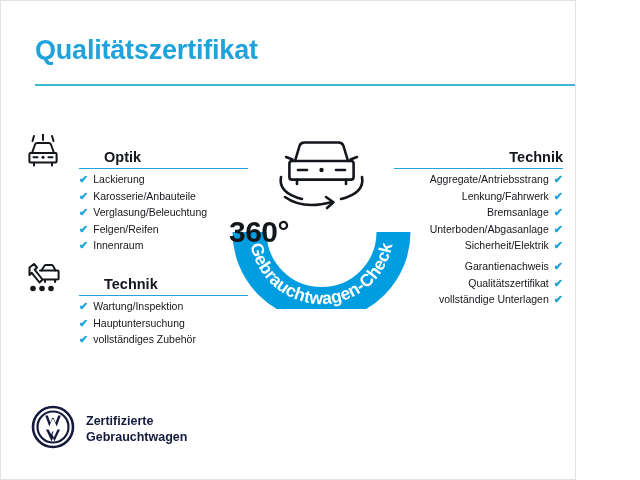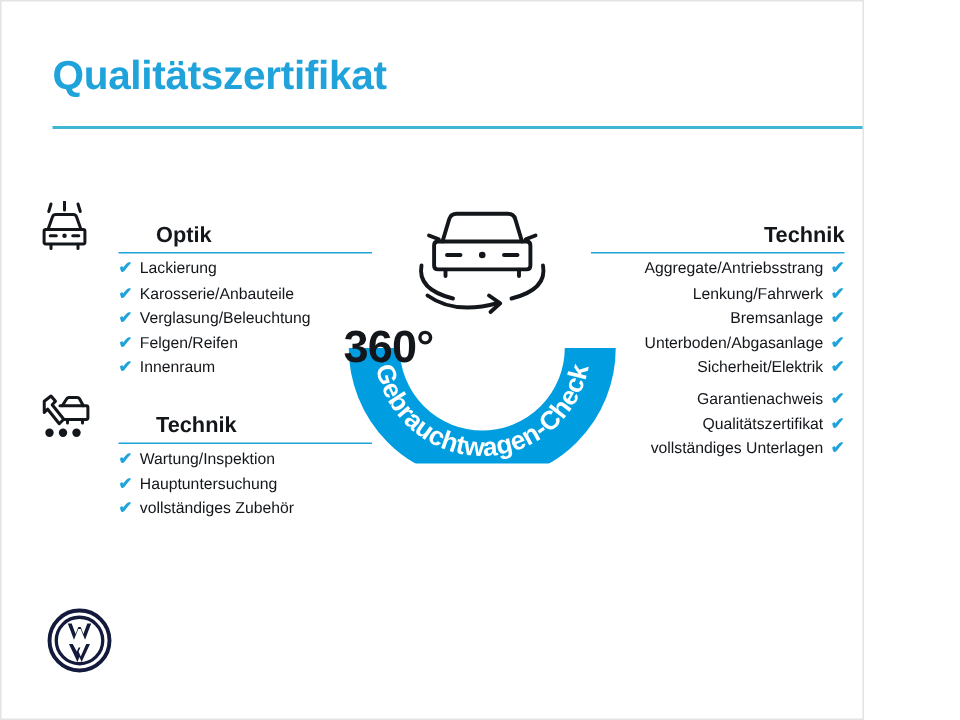--- a/index.html
+++ b/index.html
@@ -284,21 +284,21 @@
     <ul class="check-list">
       <li>
           <span class="li-label">Garantienachweis</span>
           <span class="tick">✔</span>
         </li>
       <li>
           <span class="li-label">Qualitätszertifikat</span>
           <span class="tick">✔</span>
         </li>
       <li>
-          <span class="li-label">vollständiges Unterlagen</span>
+          <span class="li-label">vollständige Unterlagen</span>
           <span class="tick">✔</span>
         </li>
     </ul>
   </div>
 
   <div class="badge">
     <svg width="185" height="190" viewBox="0 0 185 190">
       <defs>
         <path id="arcPath" d="M 20.5 113 A 72 72 0 1 0 164.5 113" fill="none"></path>
       </defs>
@@ -333,15 +333,19 @@
       <svg width="44" height="44" viewBox="0 0 44 44">
         <circle cx="22" cy="22" r="20" fill="none" stroke="#131A3C" stroke-width="2.6"></circle>
         <circle cx="22" cy="22" r="15.5" fill="none" stroke="#131A3C" stroke-width="2.2"></circle>
         <path d="M14.2 10.6 L18.3 21.5 L21.2 14.3 L22.8 14.3 L25.7 21.5 L29.8 10.6
                  L27.2 10.6 L24.6 17.6 L22.8 13.0 L21.2 13.0 L19.4 17.6 L16.8 10.6 Z" fill="#131A3C"></path>
         <path d="M15.0 24.4 L20.6 36.4 L22.0 33.0 L23.4 36.4 L29.0 24.4
                  L26.5 24.4 L22.8 32.6 L21.4 29.3 L22.6 26.6 L21.4 26.6 L20.2 29.3
                  L17.5 24.4 Z" fill="#131A3C"></path>
       </svg>
     </span>
+    <span class="vw-text">
+      <span>Zertifizierte</span><br>
+      <span>Gebrauchtwagen</span>
+    </span>
   </div>
 
 </div>
 
 </body></html>

